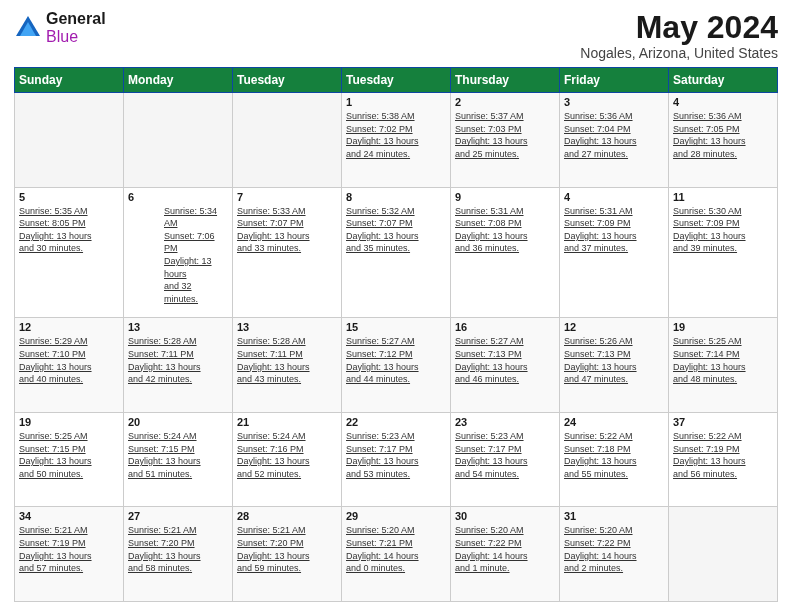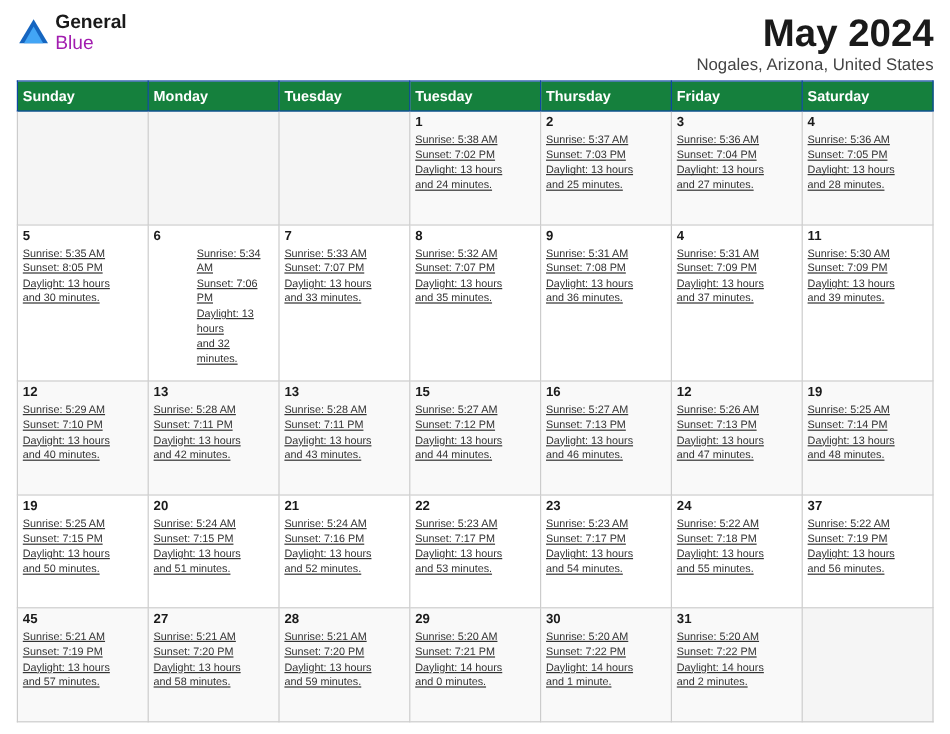--- a/index.html
+++ b/index.html
@@ -325,21 +325,21 @@
           <td>
             <span class="day-number">37</span>
             <div class="day-info" style="white-space: pre-line;">Sunrise: 5:22 AM
 Sunset: 7:19 PM
 Daylight: 13 hours
 and 56 minutes.</div>
           </td>
         </tr>
         <tr>
           <td>
-            <span class="day-number">45</span>
+            <span class="day-number">34</span>
             <div class="day-info" style="white-space: pre-line;">Sunrise: 5:21 AM
 Sunset: 7:19 PM
 Daylight: 13 hours
 and 57 minutes.</div>
           </td>
           <td>
             <span class="day-number">27</span>
             <div class="day-info" style="white-space: pre-line;">Sunrise: 5:21 AM
 Sunset: 7:20 PM
 Daylight: 13 hours

